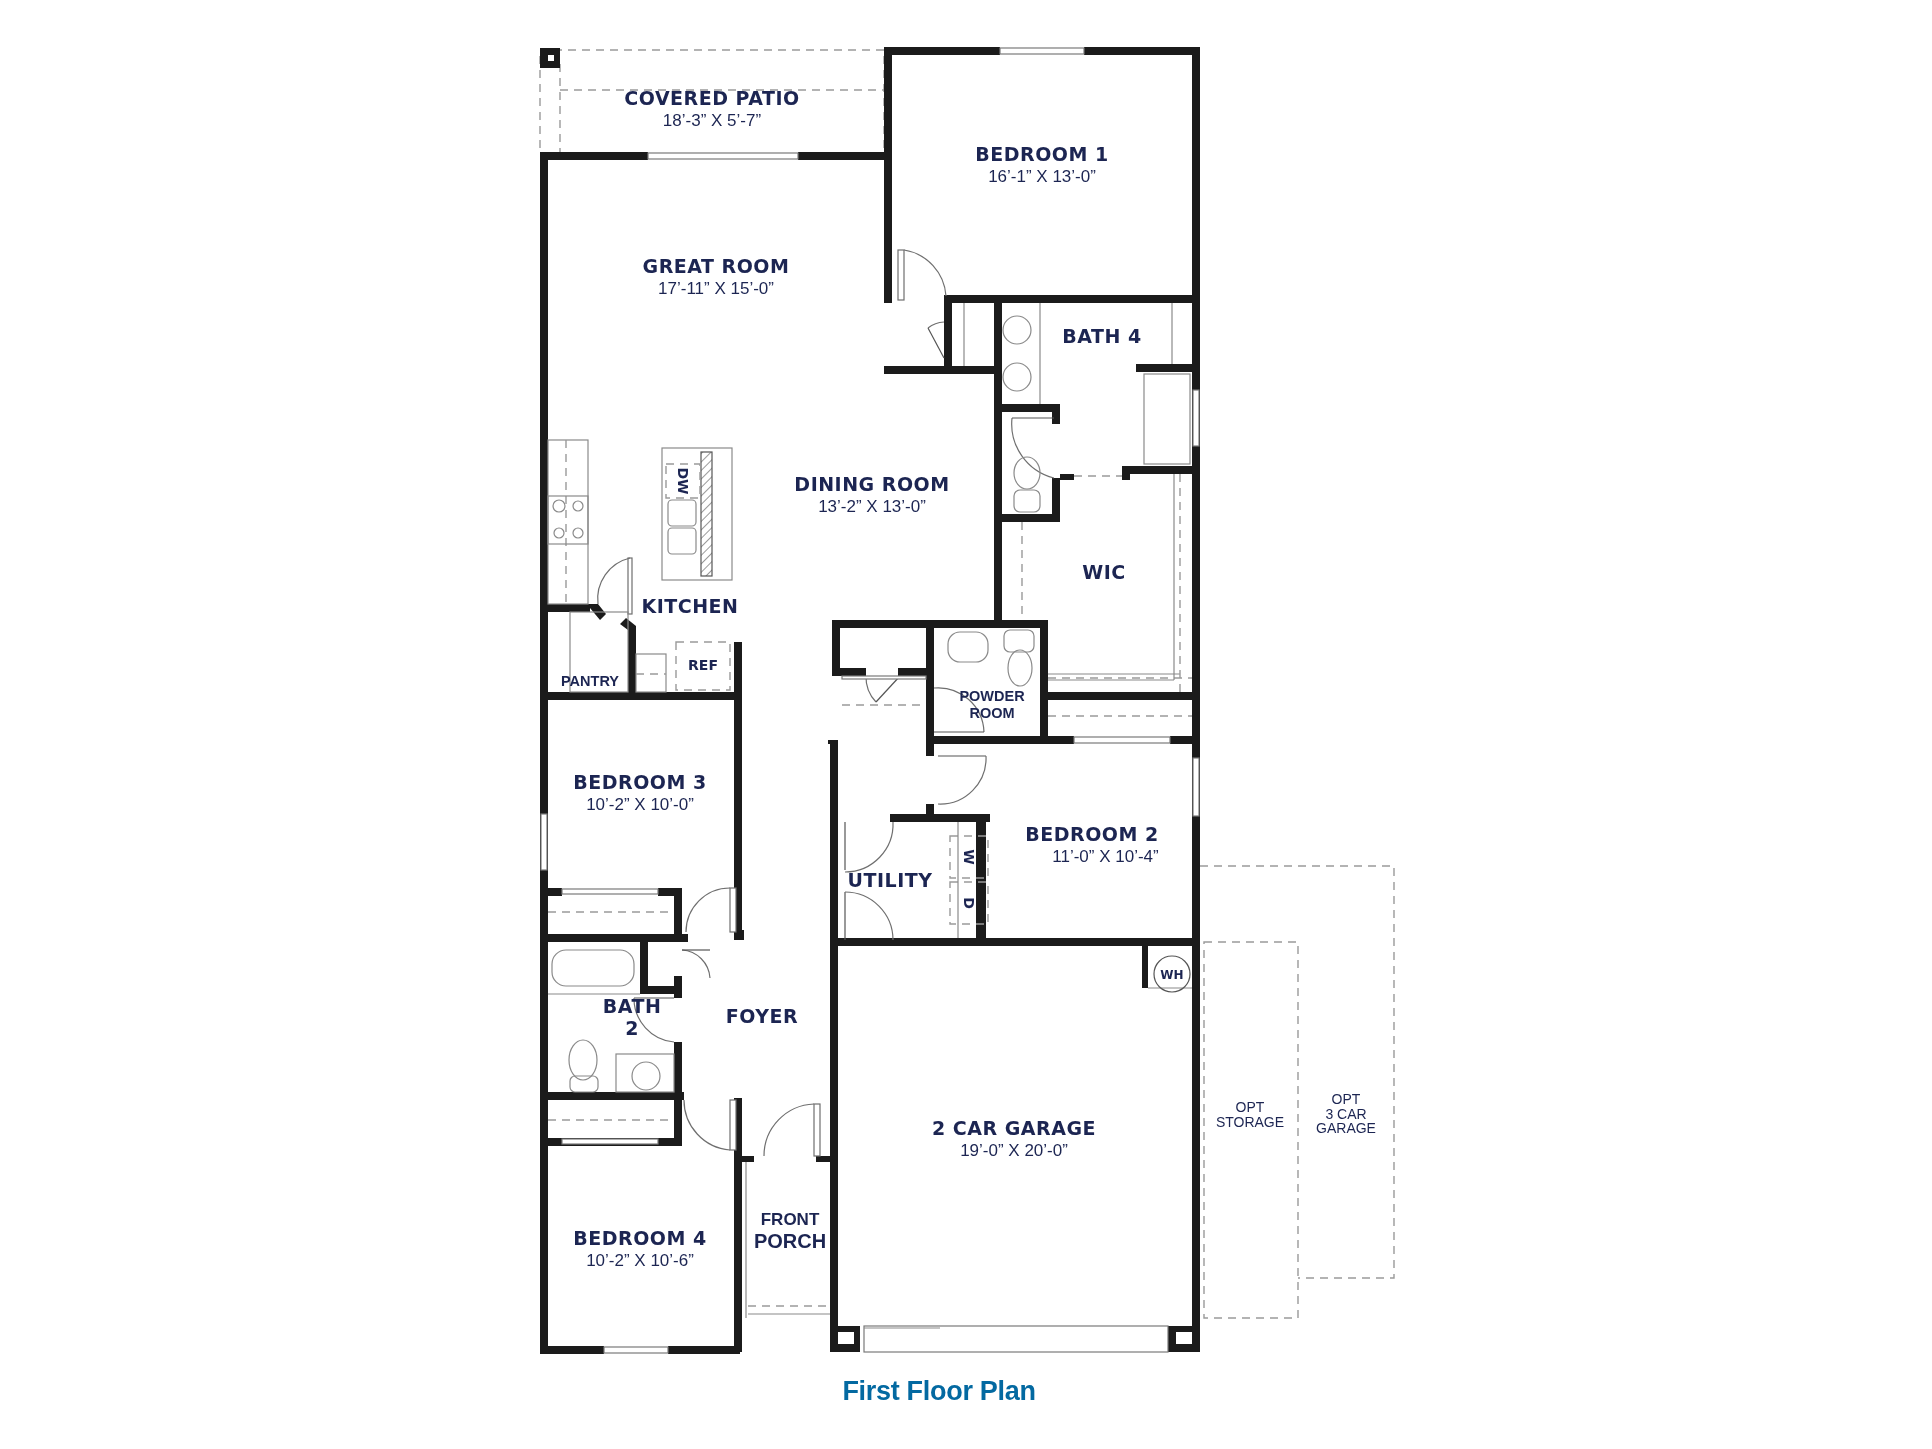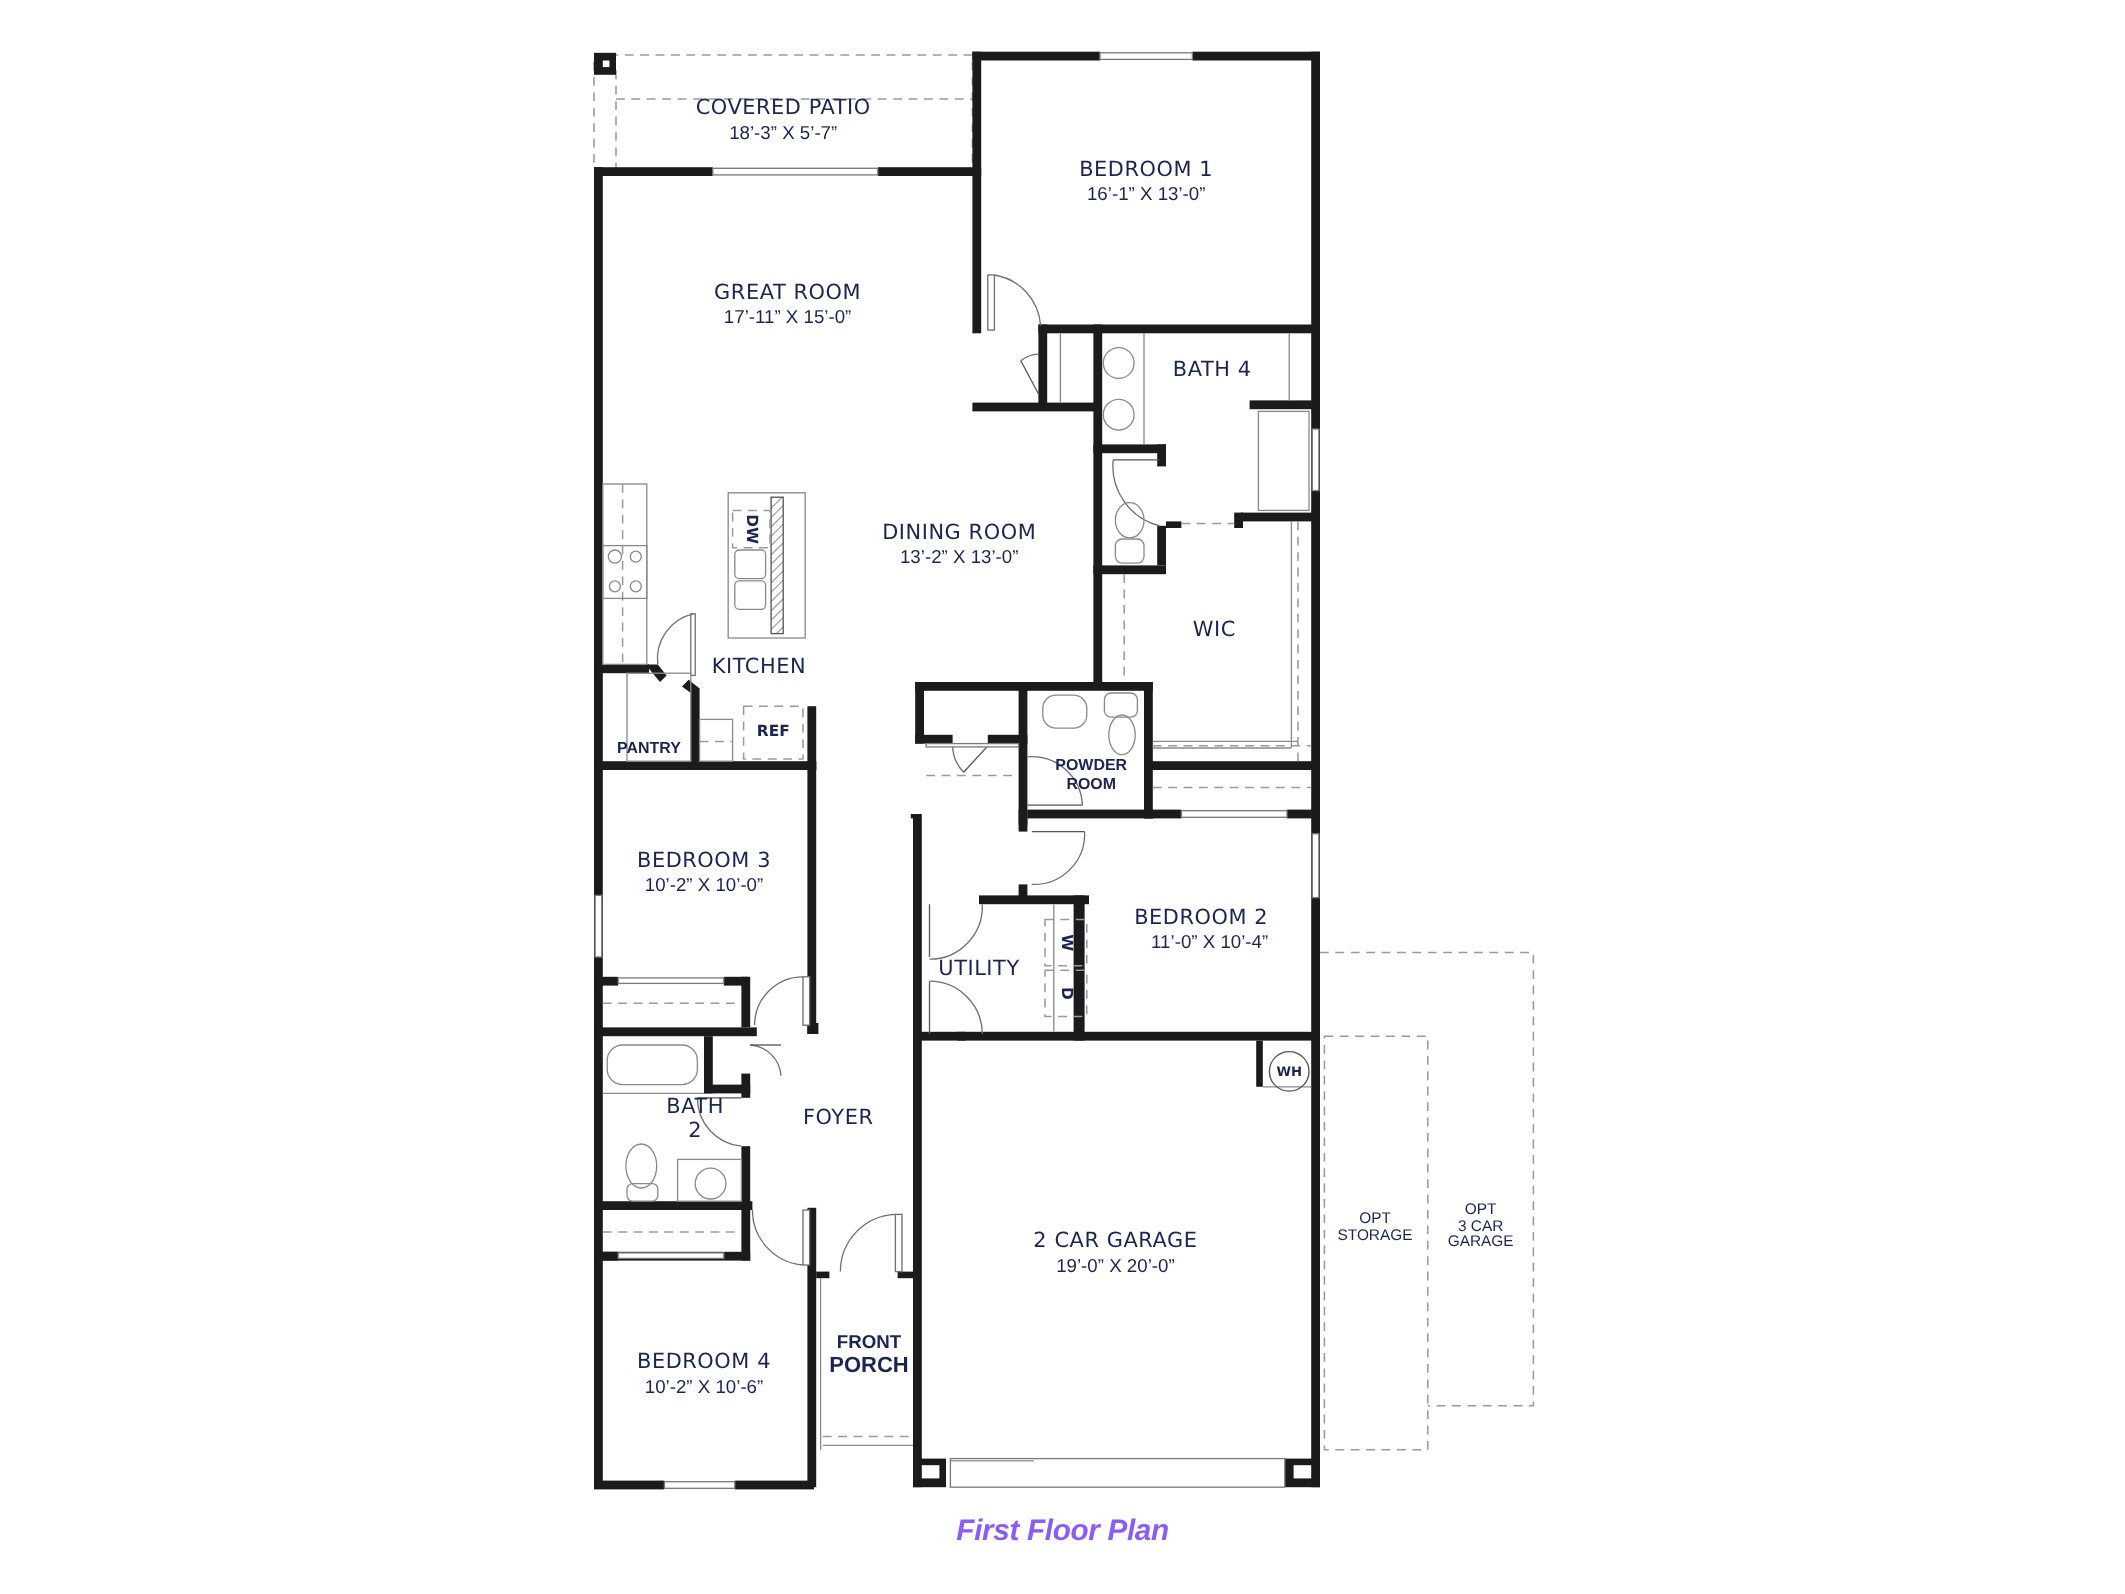--- a/index.html
+++ b/index.html
@@ -7,27 +7,27 @@
   #plan { position: absolute; left: 0; top: 0; width: 1932px; height: 1449px; }
   .wall { fill: #1b1b1b; }
   .thin { fill: none; stroke: #8a8a8a; stroke-width: 1.2; }
   .thin-dark { fill: none; stroke: #555; stroke-width: 1.2; }
   .dash { fill: none; stroke: #9a9a9a; stroke-width: 1.4; stroke-dasharray: 8 6; }
   .win { fill: #ffffff; stroke: #7a7a7a; stroke-width: 1.2; }
   .door-arc { fill: none; stroke: #6f6f6f; stroke-width: 1.2; }
   .door-leaf { fill: #ffffff; stroke: #6f6f6f; stroke-width: 1.2; }
   .hatch { fill: url(#hatchPat); stroke: #555; stroke-width: 1.2; }
   .lbl { position: absolute; color: #1c2552; text-align: center; white-space: nowrap; transform: translate(-50%, 0); line-height: 1.15; }
-  .room-name { font-family: "DejaVu Sans", sans-serif; font-weight: normal; font-size: 19px; letter-spacing: 0.5px; display: block; }
+  .room-name { font-family: "DejaVu Sans", sans-serif; font-weight: bold; font-size: 19px; letter-spacing: 0.5px; display: block; }
   .room-dim { font-family: "Liberation Sans", sans-serif; font-size: 17px; display: block; margin-top: 1px; }
   .small-name { font-family: Liberation Sans, sans-serif; font-weight: bold; font-size: 14.5px; display: block; text-align: center; }
   .opt-name { font-family: "Liberation Sans", sans-serif; font-size: 14px; display: block; line-height: 1.05; }
   .fixture-lbl { font-family: "DejaVu Sans", sans-serif; font-weight: bold; font-size: 14px; }
   .rot { transform: translate(-50%, -50%) rotate(90deg); }
-  .title { position: absolute; left: 966px; top: 1376px; transform: translate(-50%, 0); color: #8b5cf6; font-family: "Liberation Sans", sans-serif; font-weight: bold; font-size: 27px; letter-spacing: -0.3px; white-space: nowrap; font-style: italic; }
+  .title { position: absolute; left: 939px; top: 1376px; transform: translate(-50%, 0); color: #0369a1; font-family: "Liberation Sans", sans-serif; font-weight: bold; font-size: 27px; letter-spacing: -0.3px; white-space: nowrap; }
 </style>
 </head>
 <body>
 
 <svg id="plan" viewBox="0 0 1932 1449" xmlns="http://www.w3.org/2000/svg">
   <defs>
     <pattern id="hatchPat" patternUnits="userSpaceOnUse" width="6" height="6" patternTransform="rotate(45)">
       <line x1="0" y1="0" x2="0" y2="6" stroke="#555" stroke-width="1.2"></line>
     </pattern>
   </defs>

